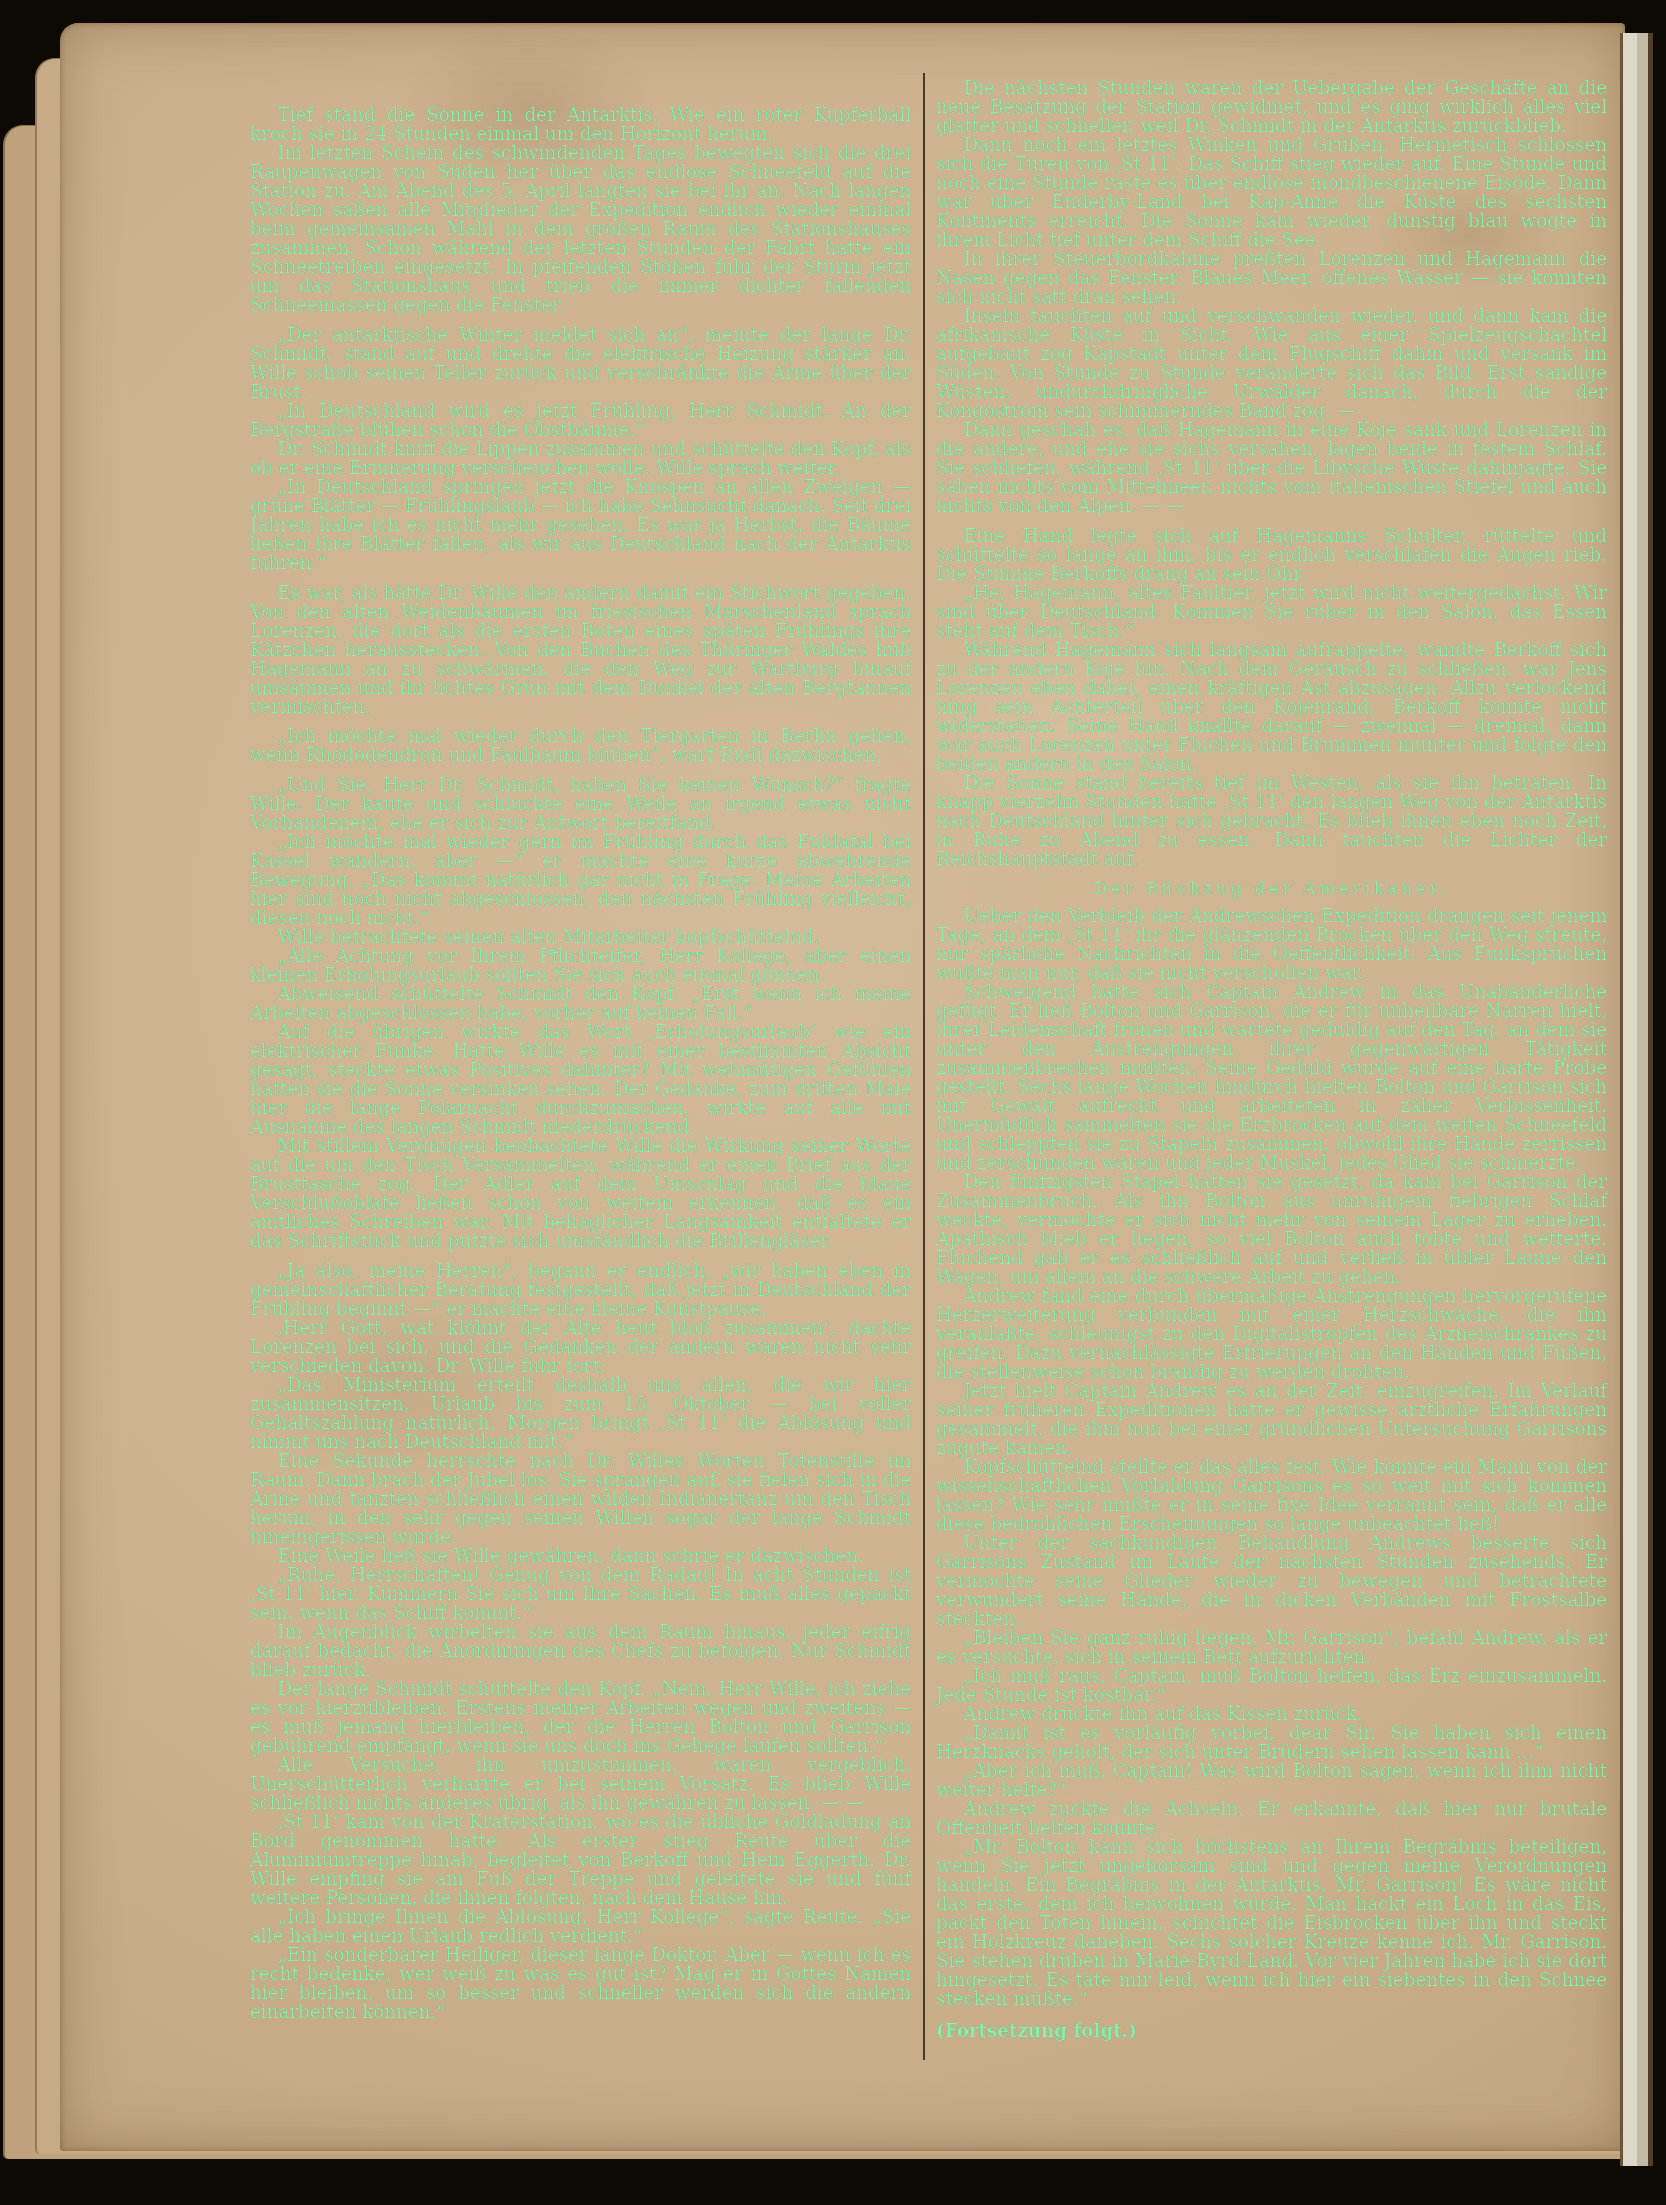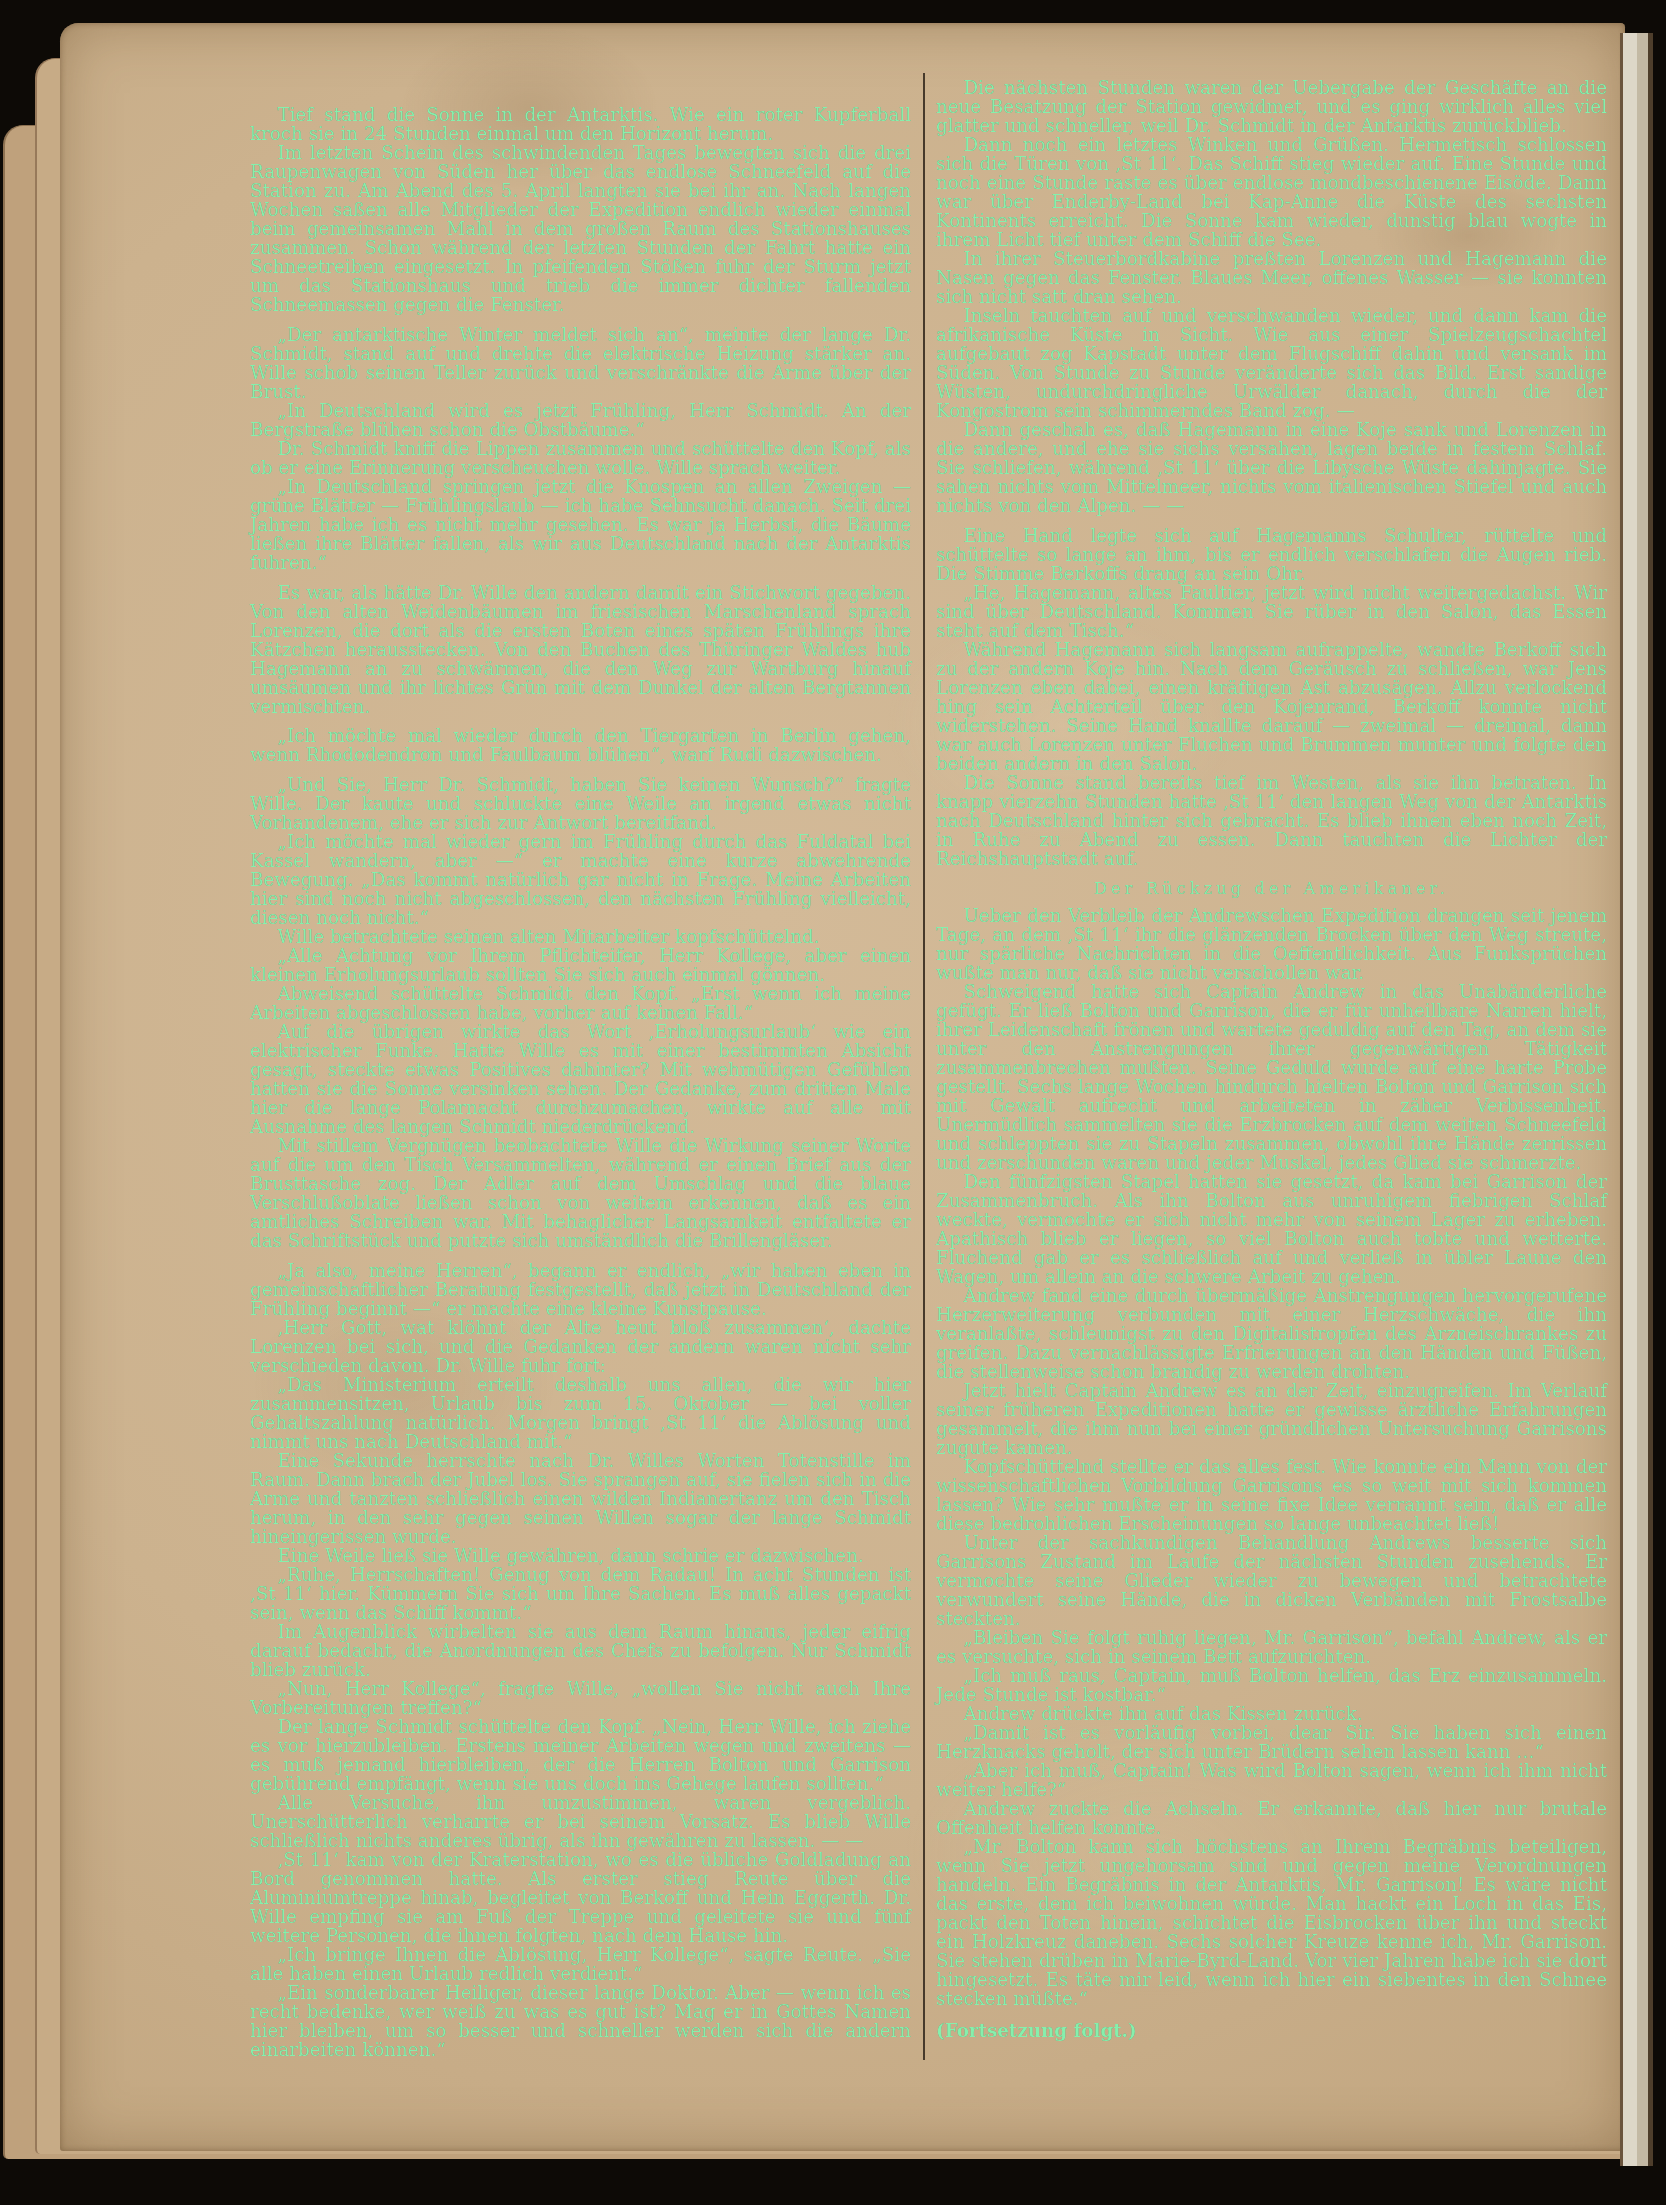--- a/index.html
+++ b/index.html
@@ -79,21 +79,20 @@
     <p>Abweisend schüttelte Schmidt den Kopf. „Erst wenn ich meine Arbeiten abgeschlossen habe, vorher auf keinen Fall.“</p>
     <p>Auf die übrigen wirkte das Wort ‚Erholungsurlaub‘ wie ein elektrischer Funke. Hatte Wille es mit einer bestimmten Absicht gesagt, steckte etwas Positives dahinter? Mit wehmütigen Gefühlen hatten sie die Sonne versinken sehen. Der Gedanke, zum dritten Male hier die lange Polarnacht durchzumachen, wirkte auf alle mit Ausnahme des langen Schmidt niederdrückend.</p>
     <p>Mit stillem Vergnügen beobachtete Wille die Wirkung seiner Worte auf die um den Tisch Versammelten, während er einen Brief aus der Brusttasche zog. Der Adler auf dem Umschlag und die blaue Verschlußoblate ließen schon von weitem erkennen, daß es ein amtliches Schreiben war. Mit behaglicher Langsamkeit entfaltete er das Schriftstück und putzte sich umständlich die Brillengläser.</p>
     <p class="gap">„Ja also, meine Herren“, begann er endlich, „wir haben eben in gemeinschaftlicher Beratung festgestellt, daß jetzt in Deutschland der Frühling beginnt —“ er machte eine kleine Kunstpause.</p>
     <p>‚Herr Gott, wat klöhnt der Alte heut bloß zusammen‘, dachte Lorenzen bei sich, und die Gedanken der andern waren nicht sehr verschieden davon. Dr. Wille fuhr fort:</p>
     <p>„Das Ministerium erteilt deshalb uns allen, die wir hier zusammensitzen, Urlaub bis zum 15. Oktober — bei voller Gehaltszahlung natürlich. Morgen bringt ‚St 11‘ die Ablösung und nimmt uns nach Deutschland mit.“</p>
     <p>Eine Sekunde herrschte nach Dr. Willes Worten Totenstille im Raum. Dann brach der Jubel los. Sie sprangen auf, sie fielen sich in die Arme und tanzten schließlich einen wilden Indianertanz um den Tisch herum, in den sehr gegen seinen Willen sogar der lange Schmidt hineingerissen wurde.</p>
     <p>Eine Weile ließ sie Wille gewähren, dann schrie er dazwischen.</p>
     <p>„Ruhe, Herrschaften! Genug von dem Radau! In acht Stunden ist ‚St 11‘ hier. Kümmern Sie sich um Ihre Sachen. Es muß alles gepackt sein, wenn das Schiff kommt.“</p>
     <p>Im Augenblick wirbelten sie aus dem Raum hinaus, jeder eifrig darauf bedacht, die Anordnungen des Chefs zu befolgen. Nur Schmidt blieb zurück.</p>
-    <p>„Nun, Herr Kollege“, fragte Wille, „wollen Sie nicht auch Ihre Vorbereitungen treffen?“</p>
     <p>Der lange Schmidt schüttelte den Kopf. „Nein, Herr Wille, ich ziehe es vor hierzubleiben. Erstens meiner Arbeiten wegen und zweitens — es muß jemand hierbleiben, der die Herren Bolton und Garrison gebührend empfängt, wenn sie uns doch ins Gehege laufen sollten.“</p>
     <p>Alle Versuche, ihn umzustimmen, waren vergeblich. Unerschütterlich verharrte er bei seinem Vorsatz. Es blieb Wille schließlich nichts anderes übrig, als ihn gewähren zu lassen. — —</p>
     <p>‚St 11‘ kam von der Kraterstation, wo es die übliche Goldladung an Bord genommen hatte. Als erster stieg Reute über die Aluminiumtreppe hinab, begleitet von Berkoff und Hein Eggerth. Dr. Wille empfing sie am Fuß der Treppe und geleitete sie und fünf weitere Personen, die ihnen folgten, nach dem Hause hin.</p>
     <p>„Ich bringe Ihnen die Ablösung, Herr Kollege“, sagte Reute. „Sie alle haben einen Urlaub redlich verdient.“</p>
     <p>„Ein sonderbarer Heiliger, dieser lange Doktor. Aber — wenn ich es recht bedenke, wer weiß zu was es gut ist? Mag er in Gottes Namen hier bleiben, um so besser und schneller werden sich die andern einarbeiten können.“</p>
   </div>
 
 <div class="col right-col">
     <p>Die nächsten Stunden waren der Uebergabe der Geschäfte an die neue Besatzung der Station gewidmet, und es ging wirklich alles viel glatter und schneller, weil Dr. Schmidt in der Antarktis zurückblieb.</p>
     <p>Dann noch ein letztes Winken und Grüßen. Hermetisch schlossen sich die Türen von ‚St 11‘. Das Schiff stieg wieder auf. Eine Stunde und noch eine Stunde raste es über endlose mondbeschienene Eisöde. Dann war über Enderby-Land bei Kap-Anne die Küste des sechsten Kontinents erreicht. Die Sonne kam wieder, dunstig blau wogte in ihrem Licht tief unter dem Schiff die See.</p>
@@ -105,21 +104,21 @@
     <p>Während Hagemann sich langsam aufrappelte, wandte Berkoff sich zu der andern Koje hin. Nach dem Geräusch zu schließen, war Jens Lorenzen eben dabei, einen kräftigen Ast abzusägen. Allzu verlockend hing sein Achterteil über den Kojenrand, Berkoff konnte nicht widerstehen. Seine Hand knallte darauf — zweimal — dreimal, dann war auch Lorenzen unter Fluchen und Brummen munter und folgte den beiden andern in den Salon.</p>
     <p>Die Sonne stand bereits tief im Westen, als sie ihn betraten. In knapp vierzehn Stunden hatte ‚St 11‘ den langen Weg von der Antarktis nach Deutschland hinter sich gebracht. Es blieb ihnen eben noch Zeit, in Ruhe zu Abend zu essen. Dann tauchten die Lichter der Reichshauptstadt auf.</p>
     <h3 class="section-heading">Der Rückzug der Amerikaner.</h3>
     <p>Ueber den Verbleib der Andrewschen Expedition drangen seit jenem Tage, an dem ‚St 11‘ ihr die glänzenden Brocken über den Weg streute, nur spärliche Nachrichten in die Oeffentlichkeit. Aus Funksprüchen wußte man nur, daß sie nicht verschollen war.</p>
     <p>Schweigend hatte sich Captain Andrew in das Unabänderliche gefügt. Er ließ Bolton und Garrison, die er für unheilbare Narren hielt, ihrer Leidenschaft frönen und wartete geduldig auf den Tag, an dem sie unter den Anstrengungen ihrer gegenwärtigen Tätigkeit zusammenbrechen mußten. Seine Geduld wurde auf eine harte Probe gestellt. Sechs lange Wochen hindurch hielten Bolton und Garrison sich mit Gewalt aufrecht und arbeiteten in zäher Verbissenheit. Unermüdlich sammelten sie die Erzbrocken auf dem weiten Schneefeld und schleppten sie zu Stapeln zusammen, obwohl ihre Hände zerrissen und zerschunden waren und jeder Muskel, jedes Glied sie schmerzte.</p>
     <p>Den fünfzigsten Stapel hatten sie gesetzt, da kam bei Garrison der Zusammenbruch. Als ihn Bolton aus unruhigem fiebrigen Schlaf weckte, vermochte er sich nicht mehr von seinem Lager zu erheben. Apathisch blieb er liegen, so viel Bolton auch tobte und wetterte. Fluchend gab er es schließlich auf und verließ in übler Laune den Wagen, um allein an die schwere Arbeit zu gehen.</p>
     <p>Andrew fand eine durch übermäßige Anstrengungen hervorgerufene Herzerweiterung verbunden mit einer Herzschwäche, die ihn veranlaßte, schleunigst zu den Digitalistropfen des Arzneischrankes zu greifen. Dazu vernachlässigte Erfrierungen an den Händen und Füßen, die stellenweise schon brandig zu werden drohten.</p>
     <p>Jetzt hielt Captain Andrew es an der Zeit, einzugreifen. Im Verlauf seiner früheren Expeditionen hatte er gewisse ärztliche Erfahrungen gesammelt, die ihm nun bei einer gründlichen Untersuchung Garrisons zugute kamen.</p>
     <p>Kopfschüttelnd stellte er das alles fest. Wie konnte ein Mann von der wissenschaftlichen Vorbildung Garrisons es so weit mit sich kommen lassen? Wie sehr mußte er in seine fixe Idee verrannt sein, daß er alle diese bedrohlichen Erscheinungen so lange unbeachtet ließ!</p>
     <p>Unter der sachkundigen Behandlung Andrews besserte sich Garrisons Zustand im Laufe der nächsten Stunden zusehends. Er vermochte seine Glieder wieder zu bewegen und betrachtete verwundert seine Hände, die in dicken Verbänden mit Frostsalbe steckten.</p>
-    <p>„Bleiben Sie folgt ruhig liegen, Mr. Garrison“, befahl Andrew, als er es versuchte, sich in seinem Bett aufzurichten.</p>
+    <p>„Bleiben Sie ganz ruhig liegen, Mr. Garrison“, befahl Andrew, als er es versuchte, sich in seinem Bett aufzurichten.</p>
     <p>„Ich muß raus, Captain, muß Bolton helfen, das Erz einzusammeln. Jede Stunde ist kostbar.“</p>
     <p>Andrew drückte ihn auf das Kissen zurück.</p>
     <p>„Damit ist es vorläufig vorbei, dear Sir. Sie haben sich einen Herzknacks geholt, der sich unter Brüdern sehen lassen kann …“</p>
     <p>„Aber ich muß, Captain! Was wird Bolton sagen, wenn ich ihm nicht weiter helfe?“</p>
     <p>Andrew zuckte die Achseln. Er erkannte, daß hier nur brutale Offenheit helfen konnte.</p>
     <p>„Mr. Bolton kann sich höchstens an Ihrem Begräbnis beteiligen, wenn Sie jetzt ungehorsam sind und gegen meine Verordnungen handeln. Ein Begräbnis in der Antarktis, Mr. Garrison! Es wäre nicht das erste, dem ich beiwohnen würde. Man hackt ein Loch in das Eis, packt den Toten hinein, schichtet die Eisbrocken über ihn und steckt ein Holzkreuz daneben. Sechs solcher Kreuze kenne ich, Mr. Garrison. Sie stehen drüben in Marie-Byrd-Land. Vor vier Jahren habe ich sie dort hingesetzt. Es täte mir leid, wenn ich hier ein siebentes in den Schnee stecken müßte.“</p>
     <p class="footer-note">(Fortsetzung folgt.)</p>
   </div>
 
 

